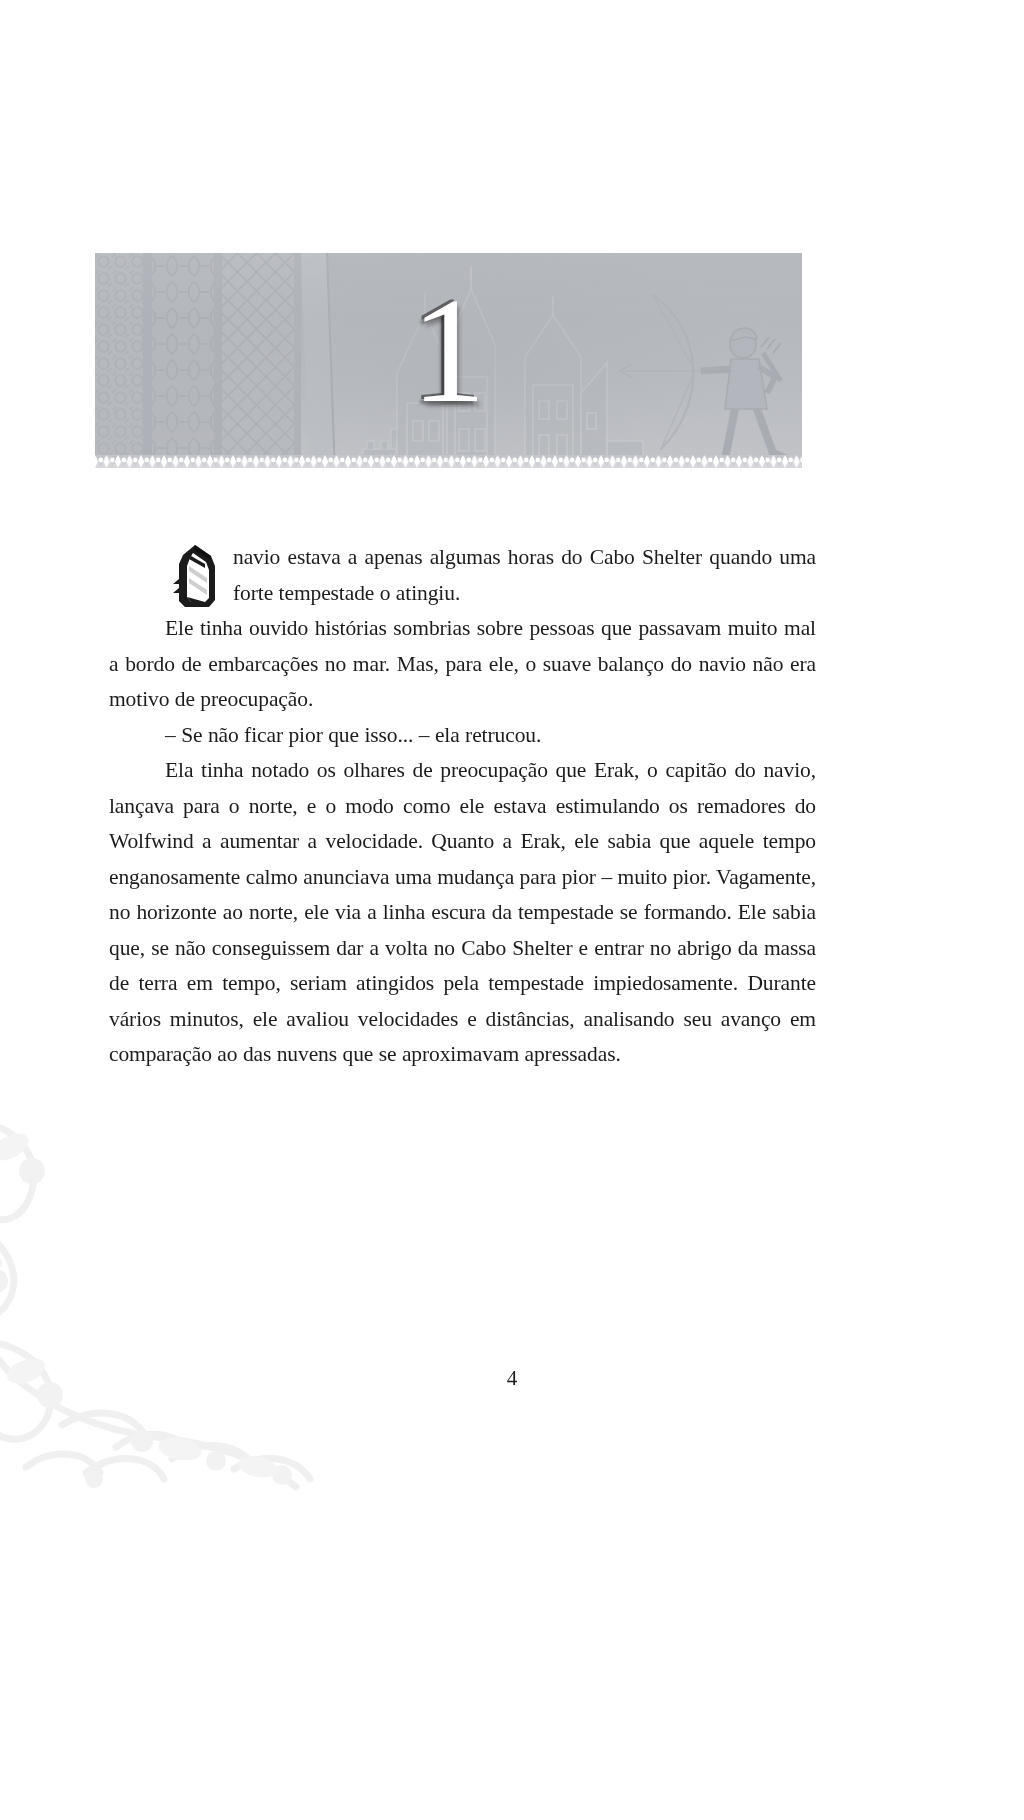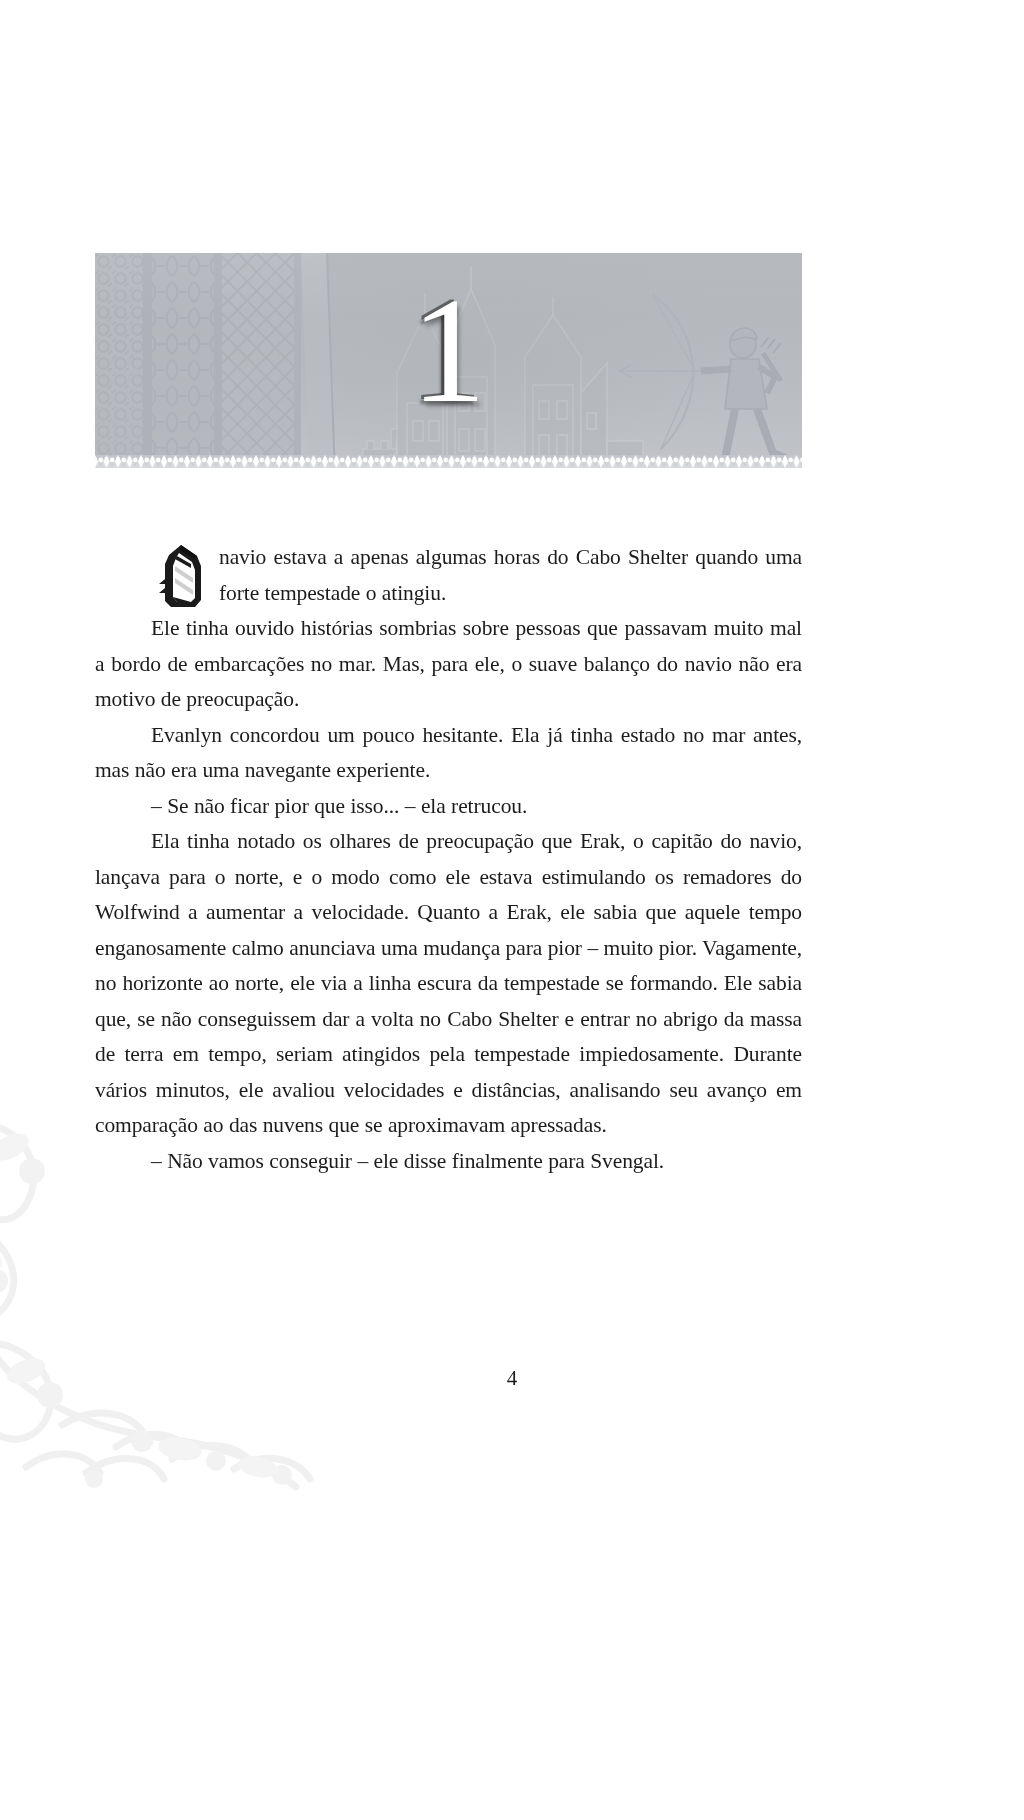--- a/index.html
+++ b/index.html
@@ -71,21 +71,21 @@
     left: 95px;
     top: 455px;
     width: 707px;
     height: 20px;
     overflow: hidden;
   }
 
   
   .text-column {
     position: absolute;
-    left: 95px;
+    left: 109px;
     top: 540px;
     width: 707px;
     color: #1c1c1c;
   }
   .para {
     font-size: 21.5px;
     line-height: 35.5px;
     text-align: justify;
     text-indent: 56px;
     margin: 0;
@@ -282,21 +282,19 @@
           <path d="M24 22 L42 34 L42 39 L24 27 Z" fill="#cfcfcf"></path>
           <path d="M24 34 L42 46 L42 51 L24 39 Z" fill="#cfcfcf"></path>
           <path d="M22 53 L40 58 L26 58 Z" fill="#1b1b1b"></path>
           <path d="M30 1 L46 12 L44 15 L29 6 Z" fill="#101010"></path>
         </svg>
       </span>
       <span>navio estava a apenas algumas horas do Cabo Shelter quando uma forte tempestade o atingiu.</span>
     </p>
 
     <p class="para">Ele tinha ouvido histórias sombrias sobre pessoas que passavam muito mal a bordo de embarcações no mar. Mas, para ele, o suave balanço do navio não era motivo de preocupação.</p>
-    <p class="para">Evanlyn concordou um pouco hesitante. Ela já tinha estado no mar antes, mas não era uma navegante experiente.</p>
     <p class="para">– Se não ficar pior que isso... – ela retrucou.</p>
     <p class="para">Ela tinha notado os olhares de preocupação que Erak, o capitão do navio, lançava para o norte, e o modo como ele estava estimulando os remadores do Wolfwind a aumentar a velocidade. Quanto a Erak, ele sabia que aquele tempo enganosamente calmo anunciava uma mudança para pior – muito pior. Vagamente, no horizonte ao norte, ele via a linha escura da tempestade se formando. Ele sabia que, se não conseguissem dar a volta no Cabo Shelter e entrar no abrigo da massa de terra em tempo, seriam atingidos pela tempestade impiedosamente. Durante vários minutos, ele avaliou velocidades e distâncias, analisando seu avanço em comparação ao das nuvens que se aproximavam apressadas.</p>
-    <p class="para">– Não vamos conseguir – ele disse finalmente para Svengal.</p>
   </div>
 
   <div class="folio">4</div>
 
 </div>
 
 </body></html>

